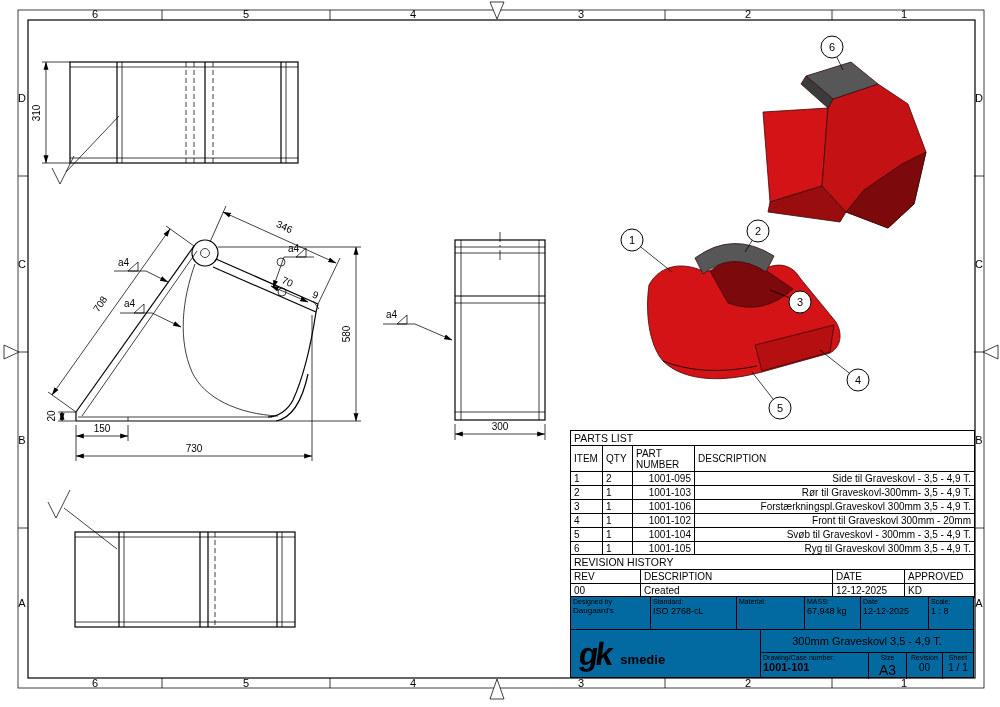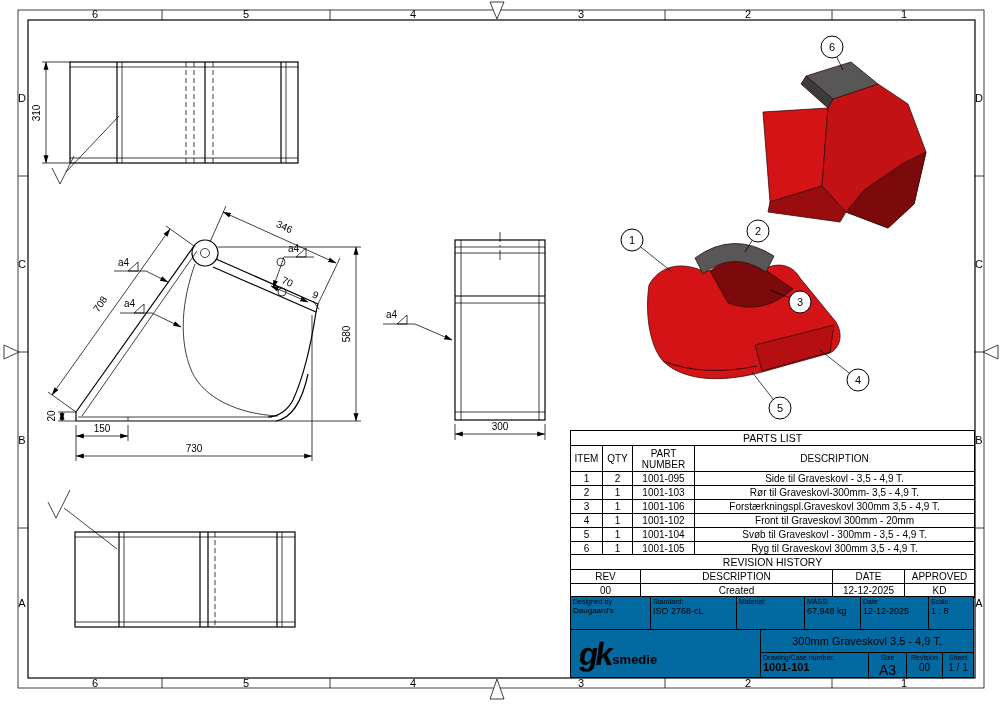--- a/index.html
+++ b/index.html
@@ -20,39 +20,39 @@
   text.zone { font-size:11px; text-anchor:middle; }
   text.dtxt { font-size:10px; text-anchor:middle; }
   text.wtxt { font-size:10px; }
   text.btxt { font-size:11px; text-anchor:middle; }
 
   table.ptable, table.rtable { position:absolute; left:570px; width:404px;
     border-collapse:collapse; table-layout:fixed; background:#fff; }
   table.ptable { top:430px; }
   table.rtable { top:554px;padding-left:25px; }
   .ptable td, .rtable td { border:1px solid #000; font-size:10px; height:14px;
-    padding:0 3px; text-align:center; overflow:hidden; white-space:nowrap; }
+    padding:0 3px; text-align:left; overflow:hidden; white-space:nowrap; }
   .ptable td.title, .rtable td.title { height:15px; font-size:10.5px; }
   .ptable td.hdr { height:26px; white-space:normal; line-height:1.1;margin-top:34px; }
-  .ptable td.desc, .ptable td.part { text-align:center; }
+  .ptable td.desc, .ptable td.part { text-align:right; }
 
   .tblock { position:absolute; left:570px; top:596px; width:404px; height:82px;
     border:1px solid #000; background:#0369a1; }
   .tb-cell { position:absolute; border-right:1px solid #000; border-bottom:1px solid #000;
     overflow:hidden; }
   .tb-label { display:block; font-size:7px; padding:1px 2px 0 2px; }
   .tb-value { display:block; font-size:9px; padding:1px 2px; }
   .tb-title-cell { position:absolute; left:190px; top:33px; right:0; height:23px;
     border-bottom:1px solid #000; font-size:11px; display:flex; align-items:center;
     justify-content:center; }
   .tb-logo { position:absolute; left:0; top:33px; width:190px; height:48px;
     border-right:1px solid #000; display:flex; align-items:center; justify-content:flex-start;
     padding-left:8px; }
   .logo-mark { font-size:32px; font-weight:bold; letter-spacing:-3px; transform:skewX(-8deg); }
-  .logo-sub  { font-size:13px; font-weight:bold; margin-left:2px; margin-top:10px; }
+  .logo-sub  { font-size:13px; font-weight:bold; margin-left:10px; margin-top:10px; }
   .dn-value { font-size:11px; font-weight:bold; padding:0 2px; }
   .small-center { text-align:center; }
 </style>
 </head>
 <body>
 
 <div id="stage">
 
 <svg class="drawing" width="1000" height="707" viewBox="0 0 1000 707">
   <defs>

